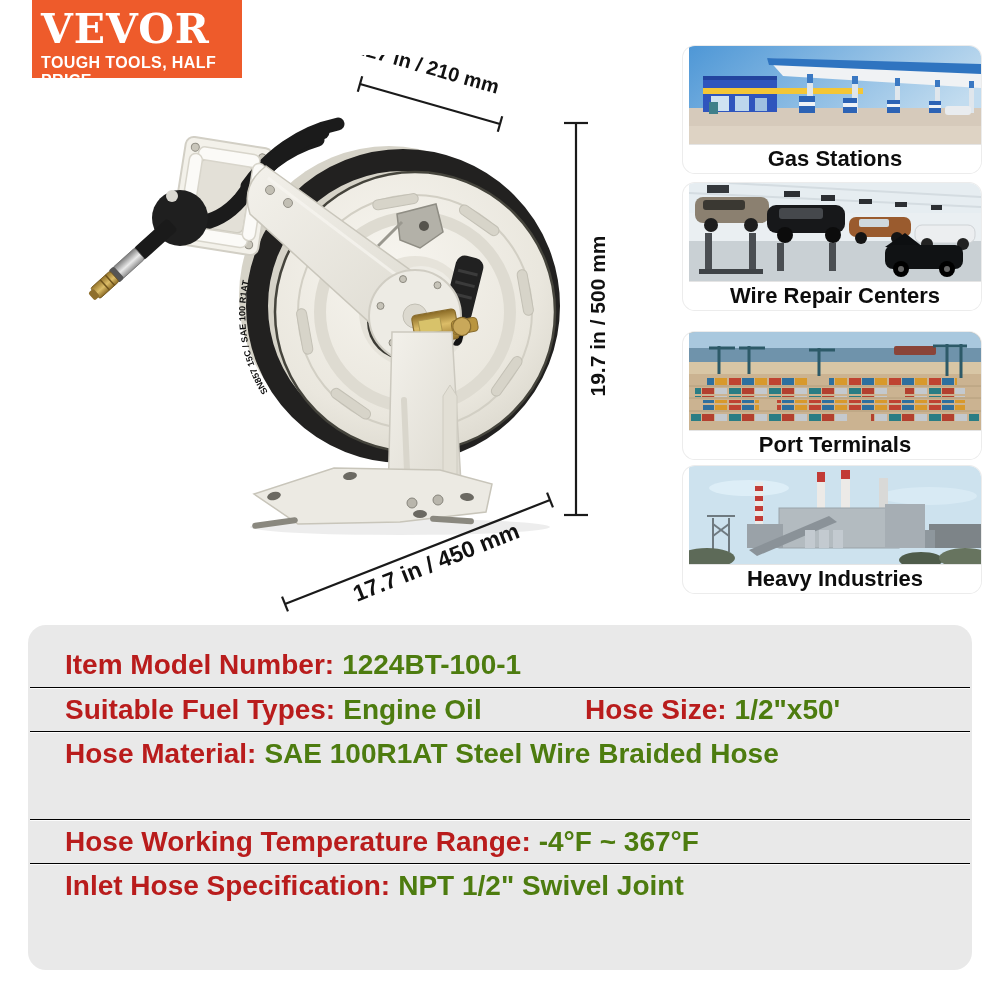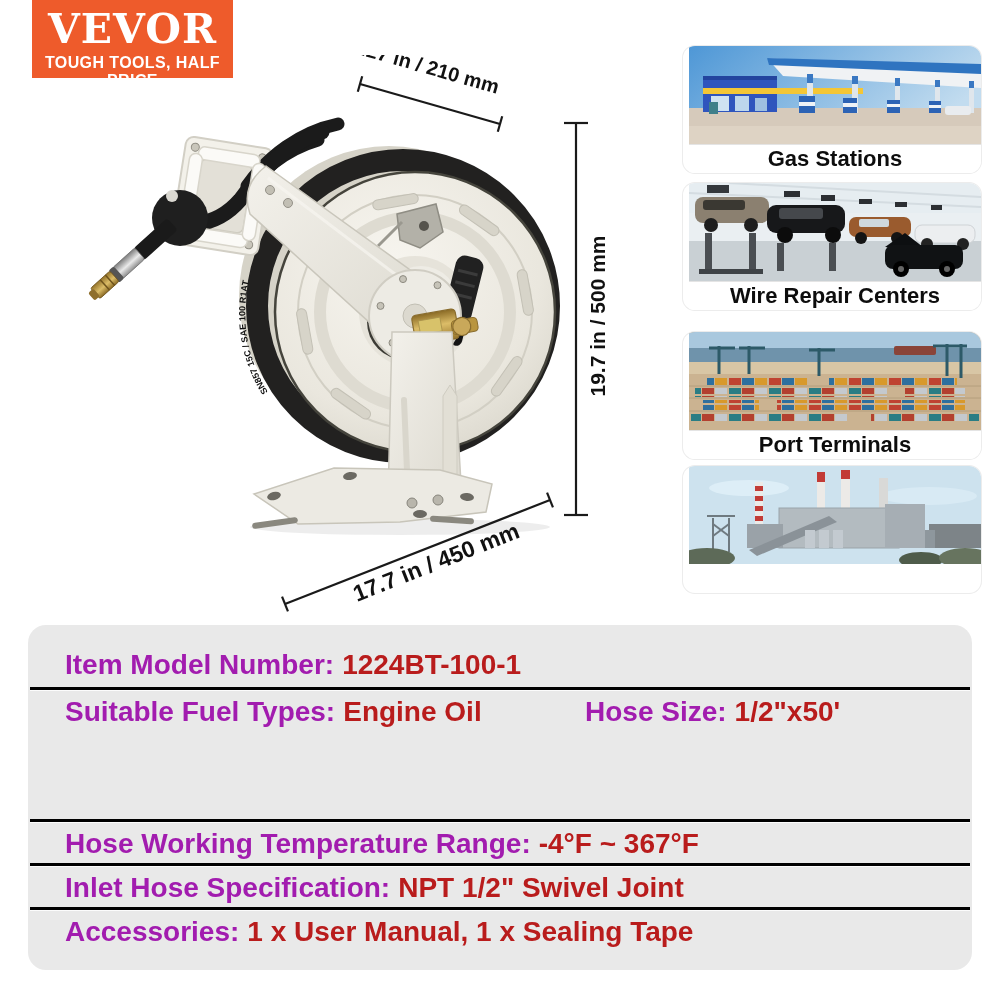--- a/index.html
+++ b/index.html
@@ -1,21 +1,21 @@
 <!DOCTYPE html>
 <html><head>
 <meta charset="utf-8">
 <style>
   html,body{margin:0;padding:0;background:#fff;}
   .page{position:relative;width:1000px;height:1000px;background:#fff;overflow:hidden;
         font-family:"Liberation Sans","DejaVu Sans",sans-serif;}
 
   
   .logo{position:absolute;left:32px;top:0;width:201px;height:78px;background:#EE5B2B;
-        text-align:center;color:#fff;}
+        text-align:left;color:#fff;padding-left:9px;}
   .logo-brand{font-family:"DejaVu Serif","Liberation Serif",serif;font-weight:bold;
         font-size:41px;letter-spacing:1px;line-height:48px;margin-top:5px;}
   .logo-tagline{font-size:16px;font-weight:bold;letter-spacing:.4px;margin-top:1px;}
 
   
   .product-svg{position:absolute;left:40px;top:55px;width:600px;height:570px;}
   .product-svg text{font-family:"Liberation Sans","DejaVu Sans",sans-serif;font-weight:bold;fill:#111;}
   .dim-line{stroke:#1a1a1a;stroke-width:2.2px;fill:none;}
 
   
@@ -23,26 +23,26 @@
         background:#fff;box-shadow:0 0 0 1px #ececec;padding-left:6px;}
   .card .photo{width:292px;height:98px;}
   .card .photo svg{display:block;width:100%;height:100%;}
   .caption{height:29px;line-height:28px;text-align:center;font-size:22px;font-weight:bold;
         color:#0d0d0d;background:#fff;border-top:1px solid #e4e4e4;}
 
   
   .specs{position:absolute;left:28px;top:625px;width:944px;height:345px;background:#E9E9E9;
          border-radius:18px;}
   .spec-row{position:absolute;left:2px;right:2px;height:44px;line-height:44px;white-space:nowrap;}
-  .spec-row + .spec-row{border-top:3px solid #000000;box-shadow:inset 0 1px 0 rgba(255,255,255,.85);}
+  .spec-row + .spec-row{border-top:1px solid #000000;box-shadow:inset 0 1px 0 rgba(255,255,255,.85);}
   .cell{position:absolute;top:0;}
   .c1{left:35px;}
   .c2{left:555px;}
-  .lab{font-size:28px;font-weight:bold;color:#a21caf;}
-  .val{font-size:28px;font-weight:bold;color:#b91c1c;margin-left:8px;text-align:center;}
+  .lab{font-size:28px;font-weight:bold;color:#b91c1c;}
+  .val{font-size:28px;font-weight:bold;color:#4d7c0f;margin-left:8px;text-align:center;}
 </style>
 </head>
 <body>
 
 <div class="page">
 
   <div class="logo">
     <div class="logo-brand">VEVOR</div>
     <div class="logo-tagline">TOUGH TOOLS, HALF PRICE</div>
   </div>
@@ -377,34 +377,35 @@
             <line x1="40" y1="52" x2="40" y2="86"></line>
           <line x1="24" y1="58" x2="40" y2="70"></line>
             <line x1="40" y1="58" x2="24" y2="70"></line>
           <line x1="18" y1="50" x2="46" y2="50"></line>
         </g>
         <ellipse cx="18" cy="92" rx="28" ry="10" fill="#5d6a58"></ellipse>
         <ellipse cx="232" cy="94" rx="22" ry="8" fill="#4f5c4b"></ellipse>
         <ellipse cx="276" cy="92" rx="26" ry="10" fill="#67745f"></ellipse>
       </svg>
     </div>
+    <div class="caption">Heavy Industries</div>
   </div>
 
   <div class="specs">
     <div class="spec-row" style="top:18px;">
       <div class="cell c1"><span class="lab">Item Model Number:</span><span class="val">1224BT-100-1</span></div>
     </div>
     <div class="spec-row" style="top:62px;">
       <div class="cell c1"><span class="lab">Suitable Fuel Types:</span><span class="val">Engine Oil</span></div>
       <div class="cell c2"><span class="lab">Hose Size:</span><span class="val">1/2"x50'</span></div>
     </div>
+    <div class="spec-row" style="top:106px;">
+      <div class="cell c1"><span class="lab">Hose Material:</span><span class="val">SAE 100R1AT Steel Wire Braided Hose</span></div>
+    </div>
     <div class="spec-row" style="top:194px;">
       <div class="cell c1"><span class="lab">Hose Working Temperature Range:</span><span class="val">-4°F ~ 367°F</span></div>
     </div>
     <div class="spec-row" style="top:238px;">
       <div class="cell c1"><span class="lab">Inlet Hose Specification:</span><span class="val">NPT 1/2" Swivel Joint</span></div>
     </div>
-    <div class="spec-row" style="top:282px;">
-      <div class="cell c1"><span class="lab">Accessories:</span><span class="val">1 x User Manual, 1 x Sealing Tape</span></div>
-    </div>
   </div>
 
 </div>
 
 </body></html>

